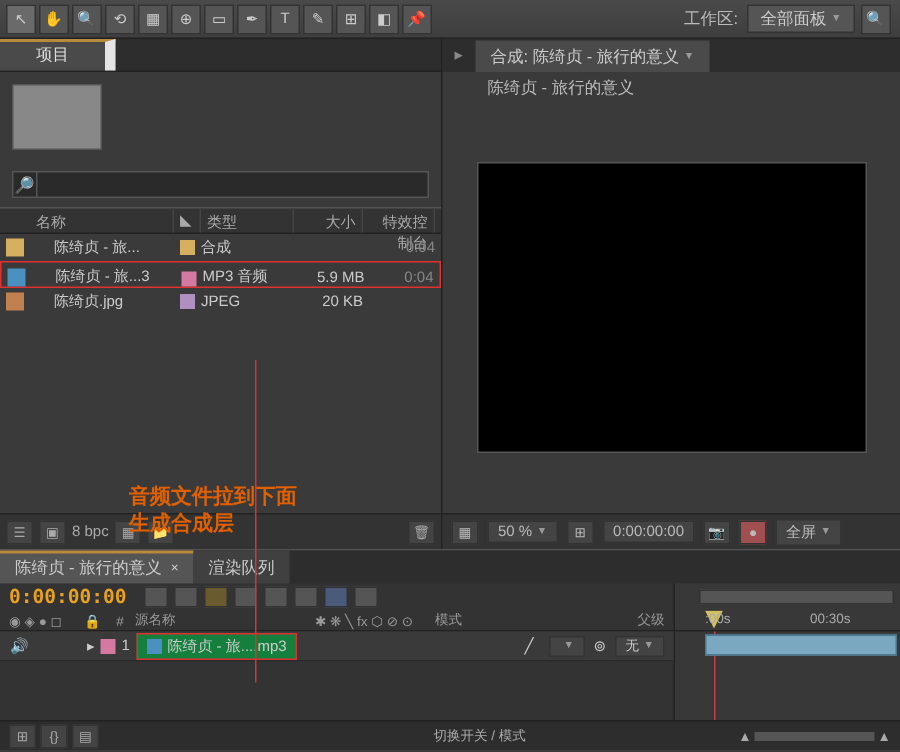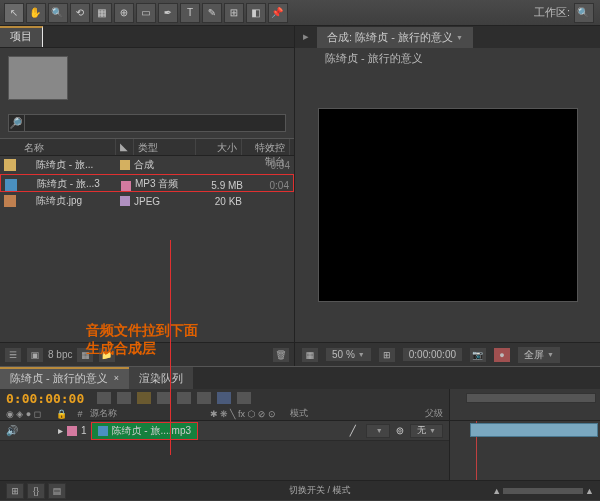--- a/index.html
+++ b/index.html
@@ -5,21 +5,21 @@
 * { margin: 0; padding: 0; box-sizing: border-box; font-family: "Microsoft YaHei", Arial, sans-serif; }
 body { background: #3a3a3a; color: #ccc; font-size: 11px; overflow: hidden; width: 600px; height: 501px; }
 .toolbar-top { height: 26px; background: linear-gradient(#4a4a4a,#3e3e3e); display: flex; align-items: center; padding: 0 4px; border-bottom: 1px solid #222; }
 .tool-btn { width: 20px; height: 20px; background: #555; border: 1px solid #333; margin-right: 2px; display: flex; align-items: center; justify-content: center; cursor: pointer; font-size: 10px; color: #ccc; }
 .tool-btn.active { background: #6a6a6a; }
 .workspace-label { margin-left: auto; color: #bbb; font-size: 11px; }
 .ws-dropdown { margin-left: 6px; padding: 1px 8px; background: #555; border: 1px solid #333; cursor: pointer; display: flex; align-items: center; }
 .main-split { display: flex; height: 340px; }
 .left-panel { width: 295px; background: #3a3a3a; border-right: 1px solid #222; display: flex; flex-direction: column; }
 .panel-tabs { display: flex; background: #2d2d2d; height: 22px; border-bottom: 1px solid #222; }
-.panel-tab { padding: 3px 10px; background: #3a3a3a; border-right: 1px solid #e5e5e5; font-size: 11px; cursor: pointer; color: #bbb; }
+.panel-tab { padding: 3px 24px; background: #3a3a3a; border-right: 7px solid #e5e5e5; font-size: 11px; cursor: pointer; color: #bbb; }
 .panel-tab.active { background: #4a4a4a; border-top: 2px solid #b88a3c; padding-top: 1px; color: #ddd; }
 .project-preview { padding: 8px; display: flex; }
 .thumb { width: 60px; height: 44px; background: #888; border: 1px solid #555; }
 .search-row { margin: 6px 8px; display: flex; }
 .search-input { flex: 1; background: #2a2a2a; border: 1px solid #555; color: #ccc; padding: 2px 4px; height: 18px; font-size: 11px; }
 .col-headers { display: flex; background: #333; border-top: 1px solid #555; border-bottom: 1px solid #222; height: 18px; padding: 0 4px; font-size: 10px; color: #aaa; }
 .col-headers > div { padding: 2px 4px; border-right: 1px solid #444; }
 .col-name { width: 96px; margin-left: 16px; }
 .col-lbl { width: 18px; }
 .col-type { width: 62px; }
@@ -85,20 +85,24 @@
   <div class="tool-btn">▦</div>
   <div class="tool-btn">⊕</div>
   <div class="tool-btn">▭</div>
   <div class="tool-btn">✒</div>
   <div class="tool-btn">T</div>
   <div class="tool-btn">✎</div>
   <div class="tool-btn">⊞</div>
   <div class="tool-btn">◧</div>
   <div class="tool-btn">📌</div>
   <span class="workspace-label">工作区:</span>
+  <div class="ws-dropdown">
+    <span>全部面板</span>
+      <span class="arrow">▼</span>
+  </div>
   <div class="tool-btn" style="margin-left:4px">🔍</div>
 </div>
 
 <div class="main-split">
   <div class="left-panel" style="position:relative">
     <div class="panel-tabs">
       <div class="panel-tab active">项目</div>
     </div>
     <div class="project-preview">
       <div class="thumb"></div>
@@ -219,20 +223,25 @@
         <span style="width:20px;text-align:center">#</span>
         <span style="width:120px">源名称</span>
         <span style="width:80px">✱ ❋ ╲ fx ⬡ ⊘ ⊙</span>
         <span style="width:40px">模式</span>
         <span style="margin-left:auto">父级</span>
       </div>
     </div>
     <div class="tl-right">
       <div style="height:18px;position:relative">
         <div style="position:absolute;left:16px;right:4px;top:4px;height:10px;background:#555;border:1px solid #333"></div>
+      </div>
+      <div class="tl-ruler">
+        <div class="playhead"></div>
+        <span class="tl-marker" style="left:20px">:00s</span>
+        <span class="tl-marker" style="left:90px">00:30s</span>
       </div>
     </div>
   </div>
   <div class="tl-layers">
     <div class="tl-layers-left">
       <div class="layer-row">
         <span class="cell speaker">🔊</span>
         <span class="cell" style="width:30px"></span>
         <span class="cell">▸</span>
         <span class="cell" style="width:10px;height:10px;background:#d47aa0"></span>

